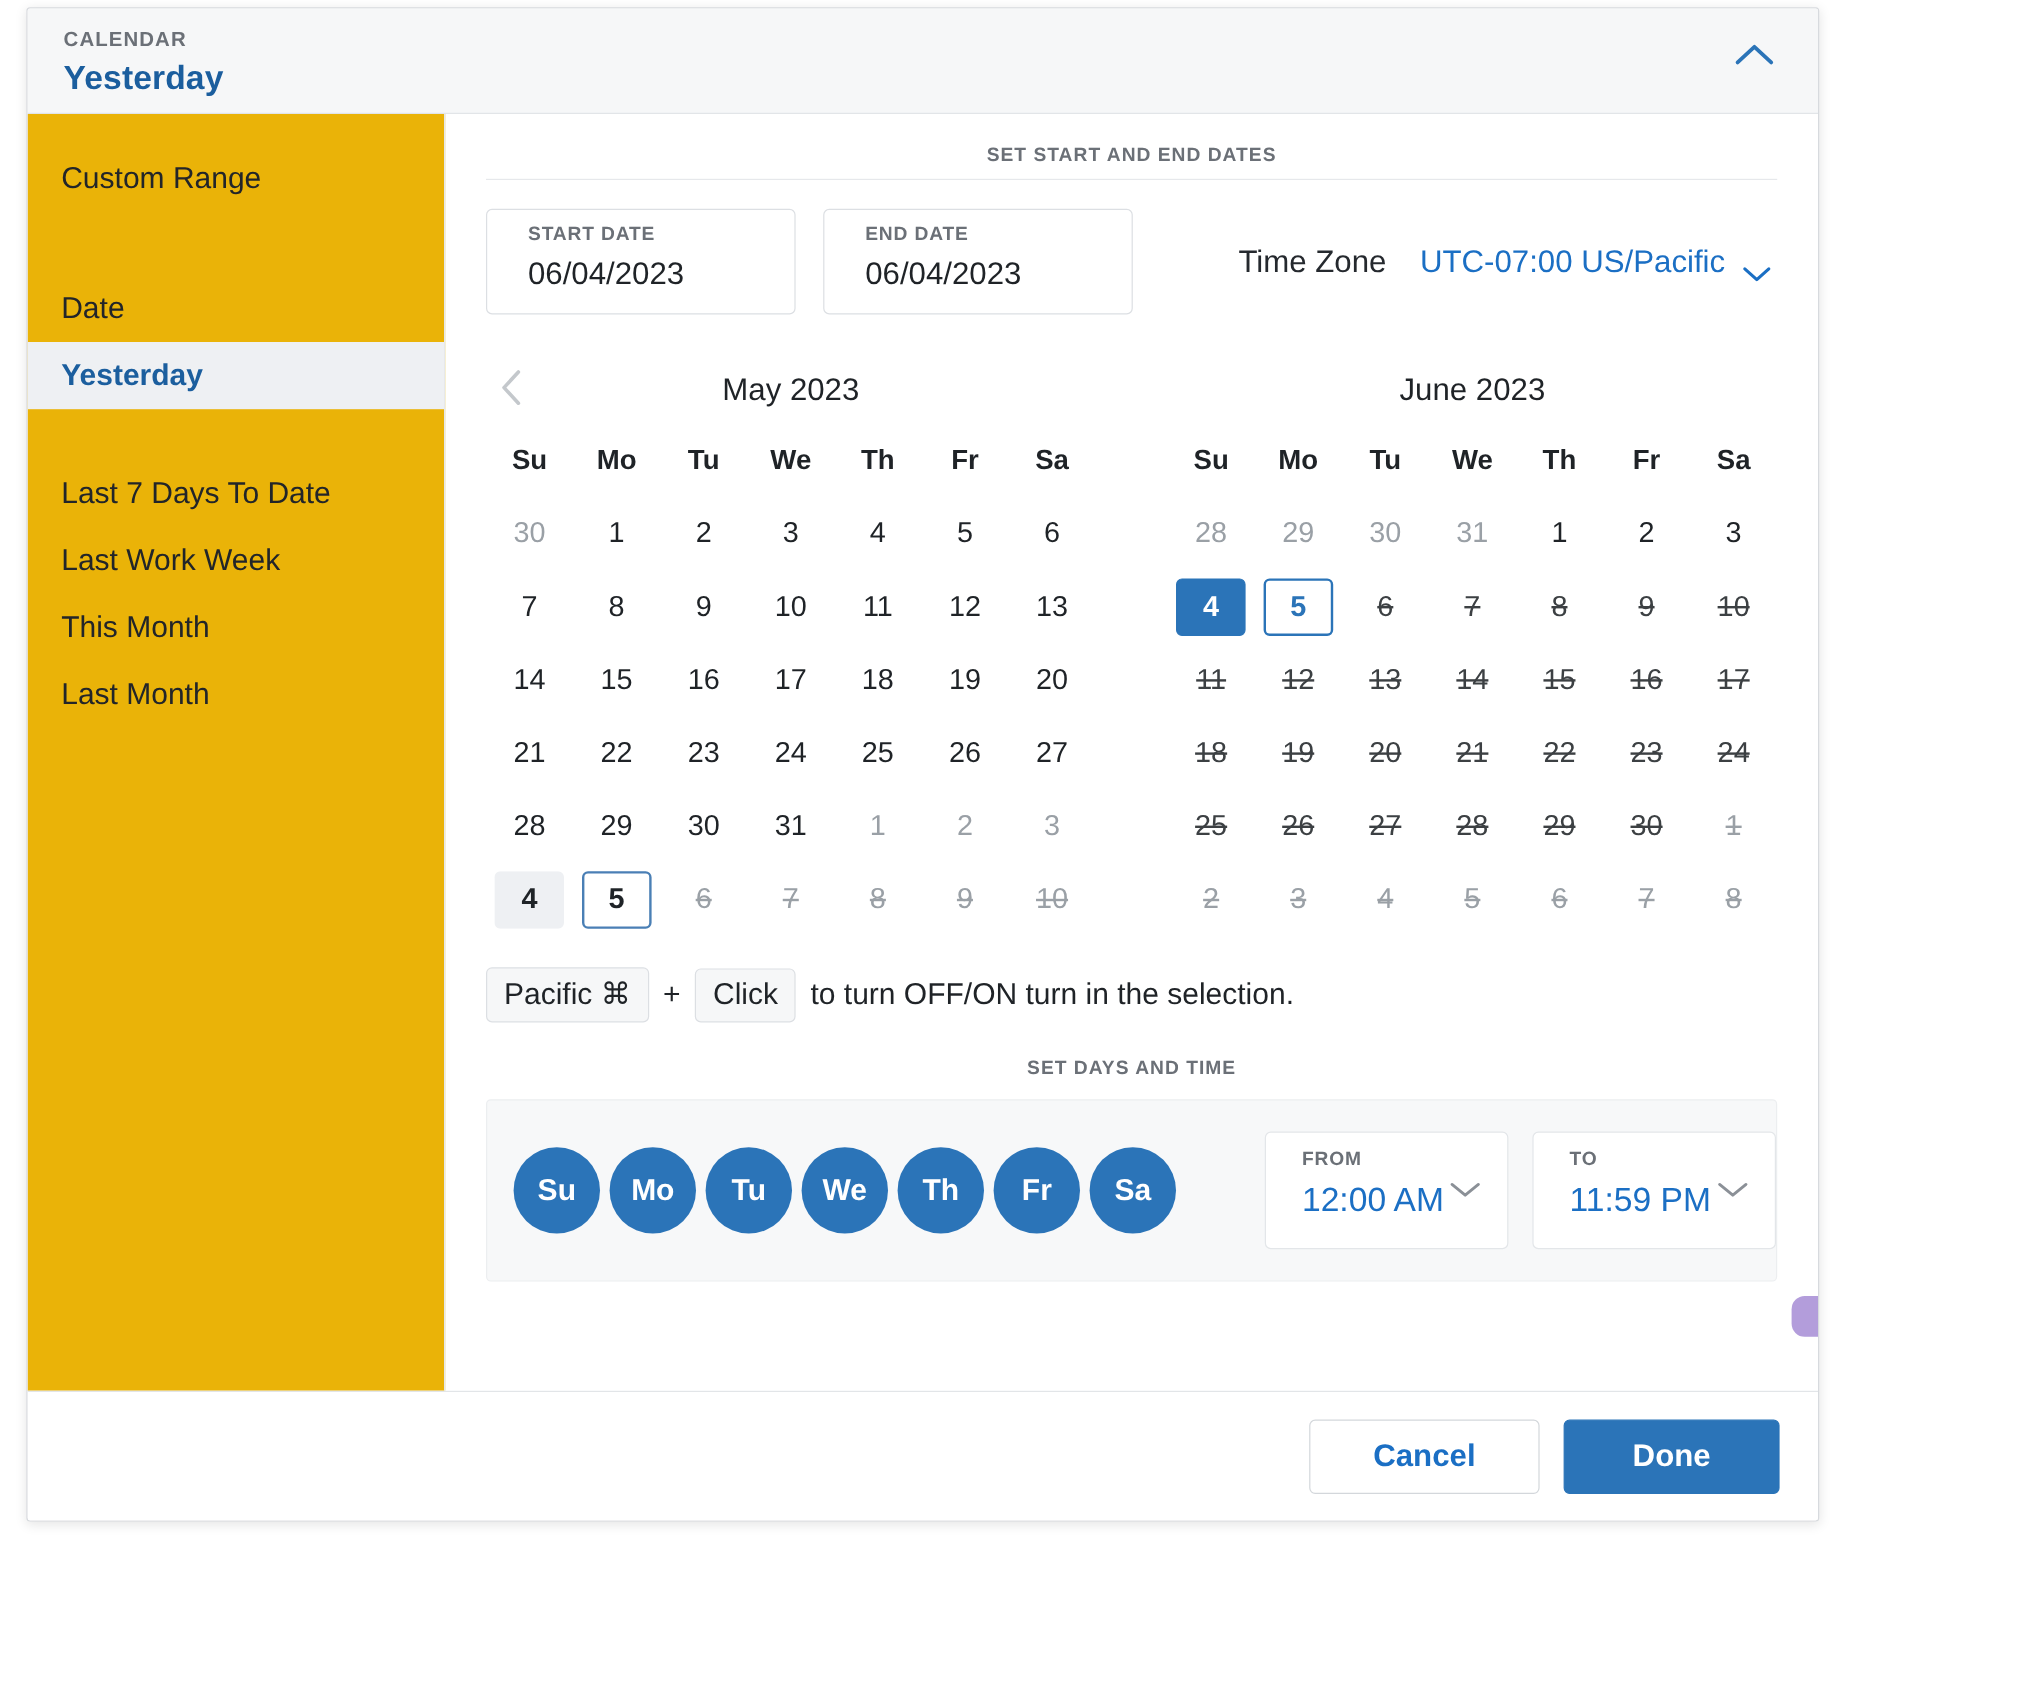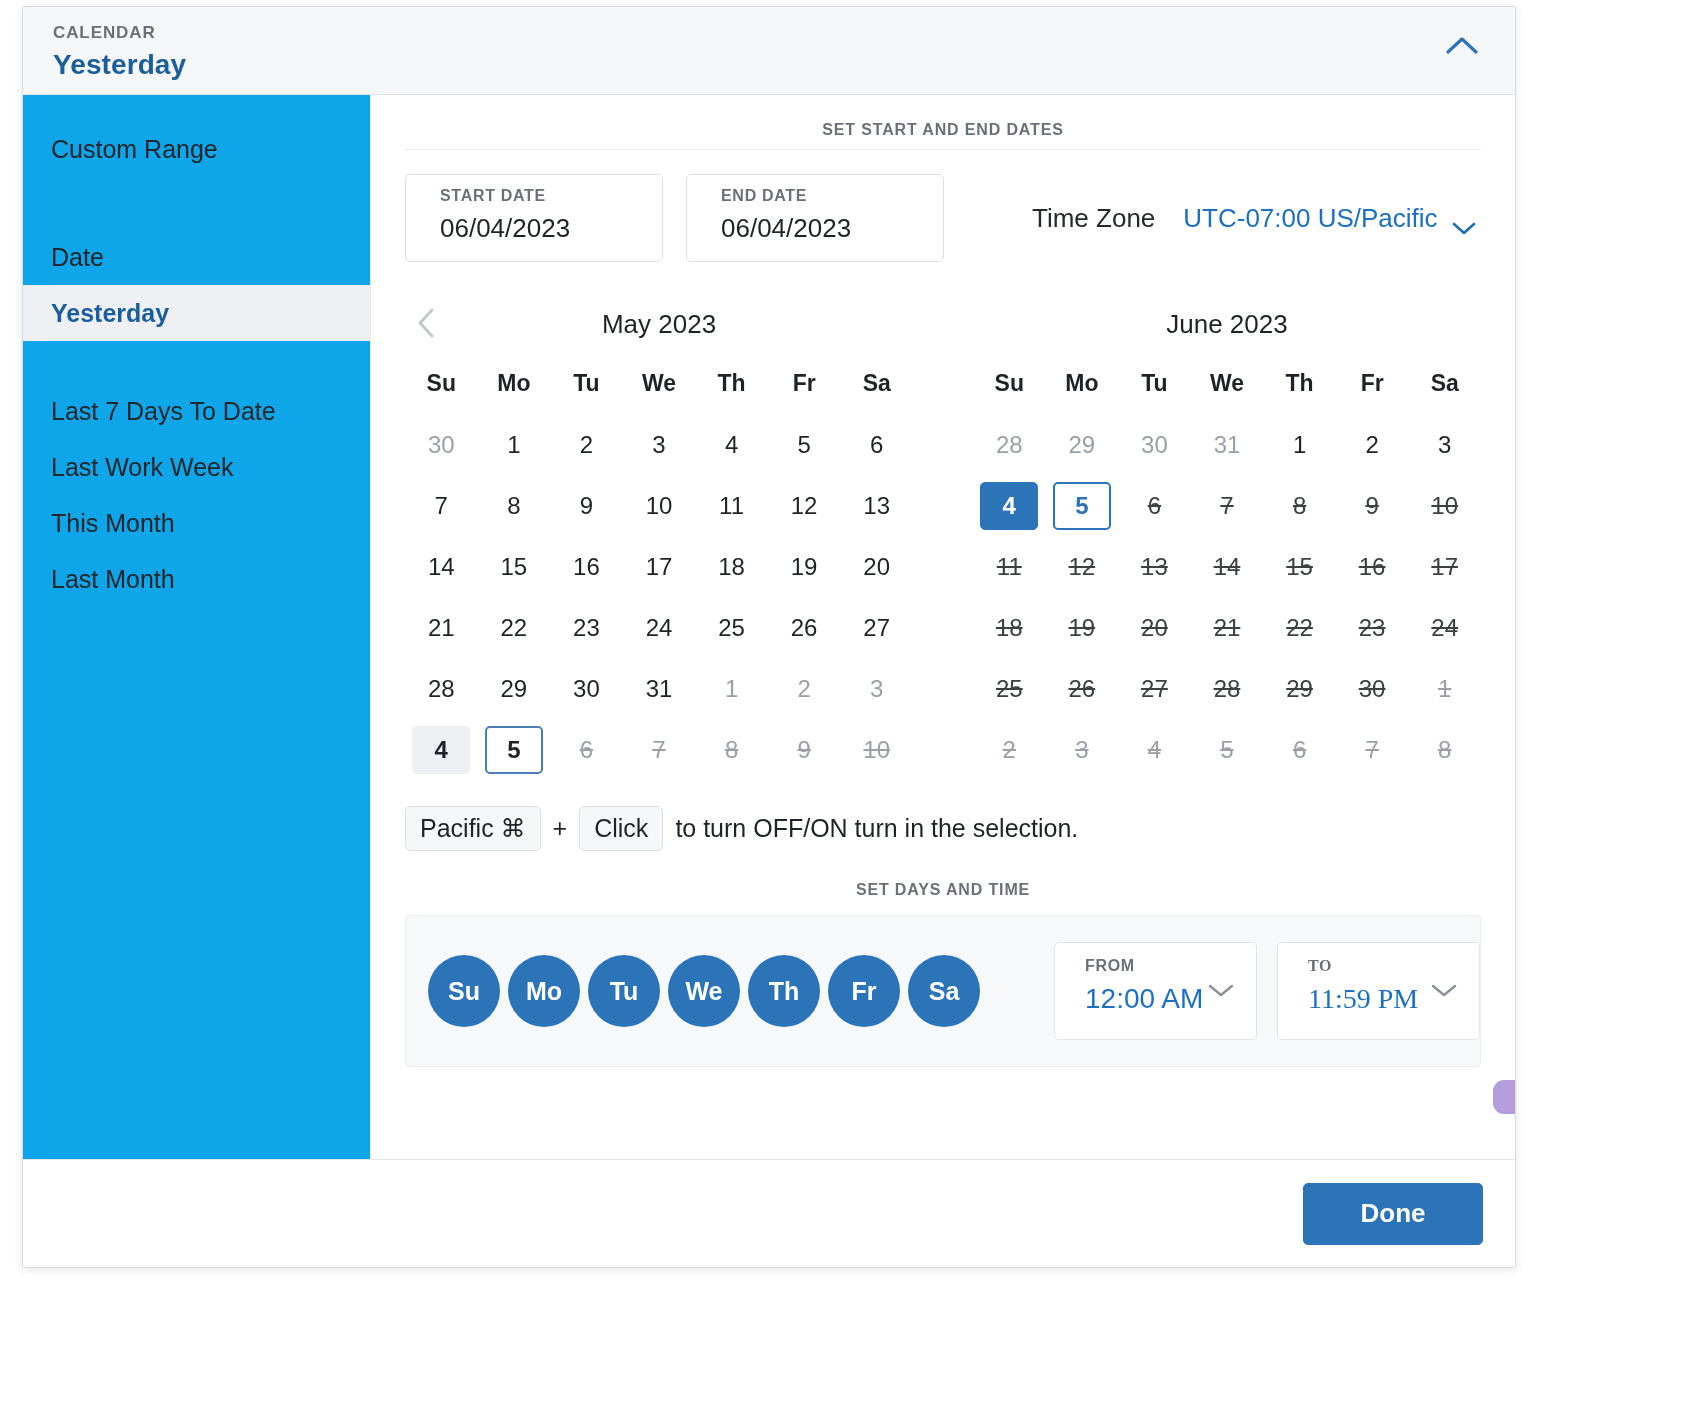--- a/index.html
+++ b/index.html
@@ -58,21 +58,21 @@
   }
 
   
   .panel-body { flex: 1 1 auto; display: flex; min-height: 0; }
 
   .sidebar {
     width: 348px;
     flex: 0 0 348px;
     border-right: 1px solid #e6e8eb;
     padding-top: 26px;
-    background: #0ea5e9;
+    background: #eab308;
   }
   .side-item {
     height: 56px;
     display: flex; align-items: center;
     padding-left: 28px;
     font-size: 25px;
     color: #222529;
     cursor: pointer;
   }
   .side-item.active {
@@ -236,21 +236,21 @@
     border-radius: 5px;
     padding: 14px 0 0 30px;
     cursor: pointer;
   }
   .time-field .field-value { color: #1b6fc4; font-size: 28px; }
   .time-caret {
     position: absolute; right: 22px; top: 40px;
     width: 26px; height: 15px;
   }
   .time-from { margin-left: 66px; }
-  .time-to { margin-left: 20px; font-family: Liberation Serif, serif; }
+  .time-to { margin-left: 20px; }
 
   
   .panel-footer {
     flex: 0 0 auto;
     height: 108px;
     border-top: 1px solid #e2e5e8;
     display: flex; align-items: center; justify-content: flex-end;
     padding-right: 32px;
     background: #ffffff;
   }
@@ -668,16 +668,17 @@
               </svg>
             </span>
           </div>
         </div>
 
         <div class="purple-dot"></div>
       </div>
     </div>
 
     <div class="panel-footer">
+      <div class="btn btn-cancel">Cancel</div>
       <div class="btn btn-done">Done</div>
     </div>
   </div>
 </div>
 
 </body></html>

